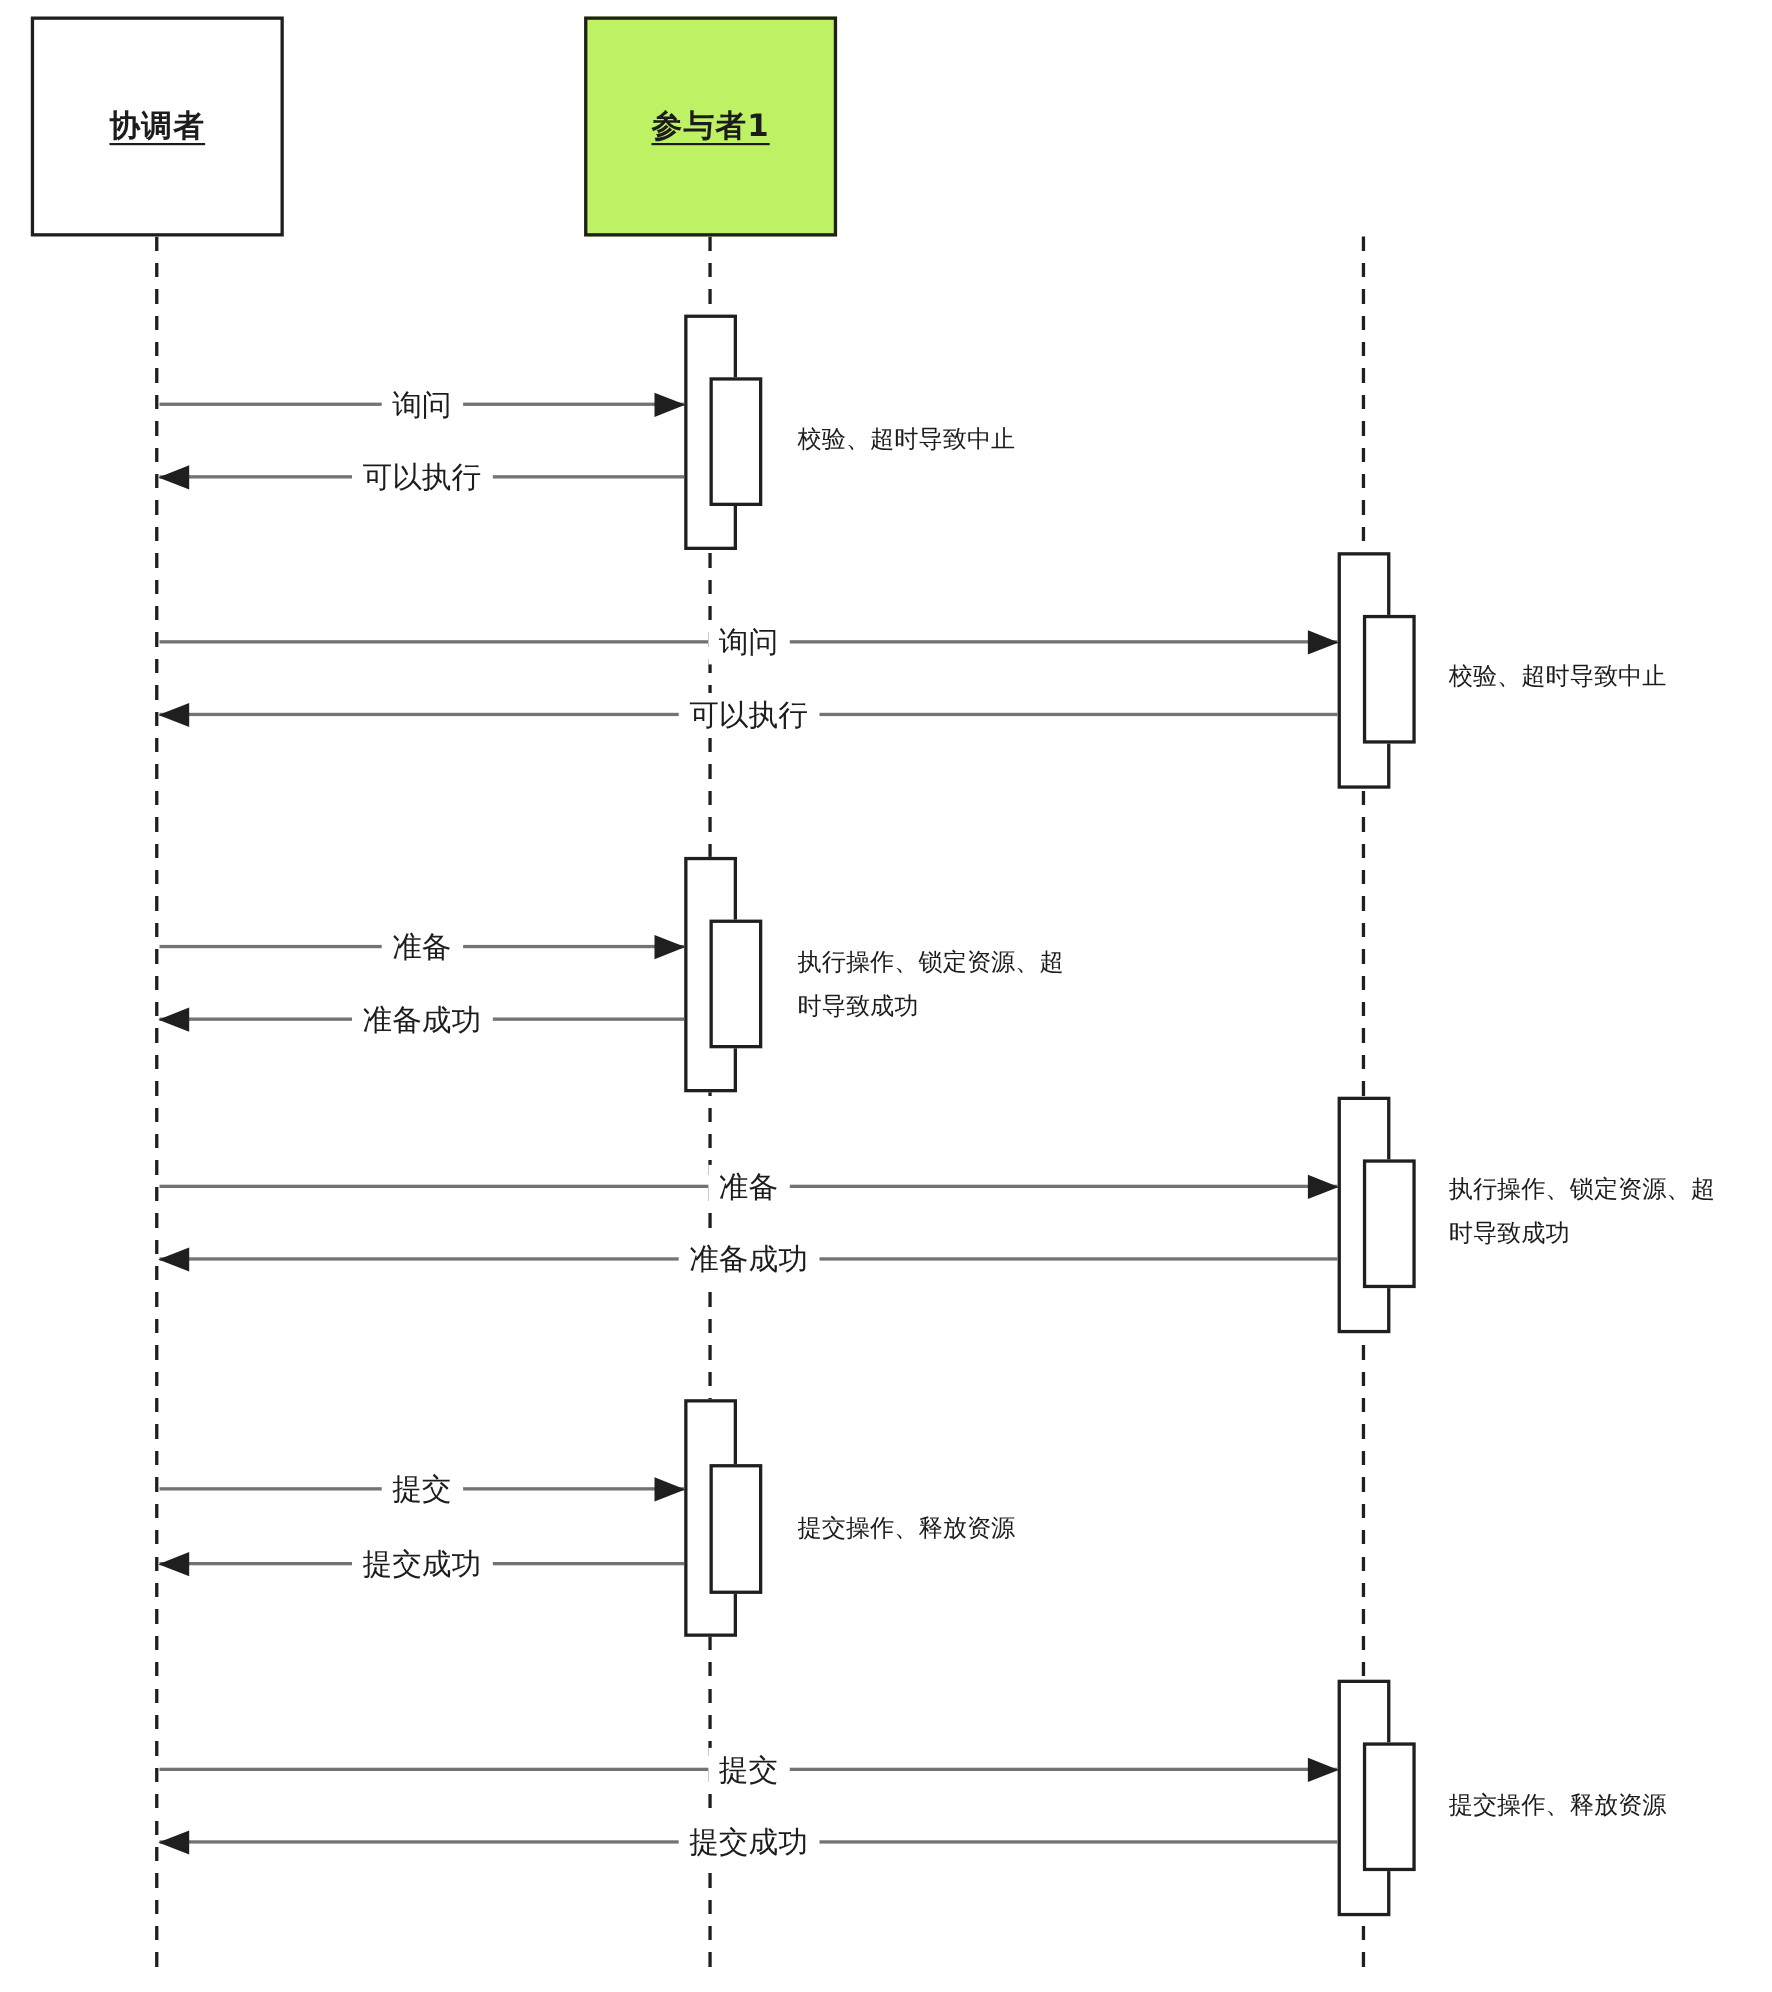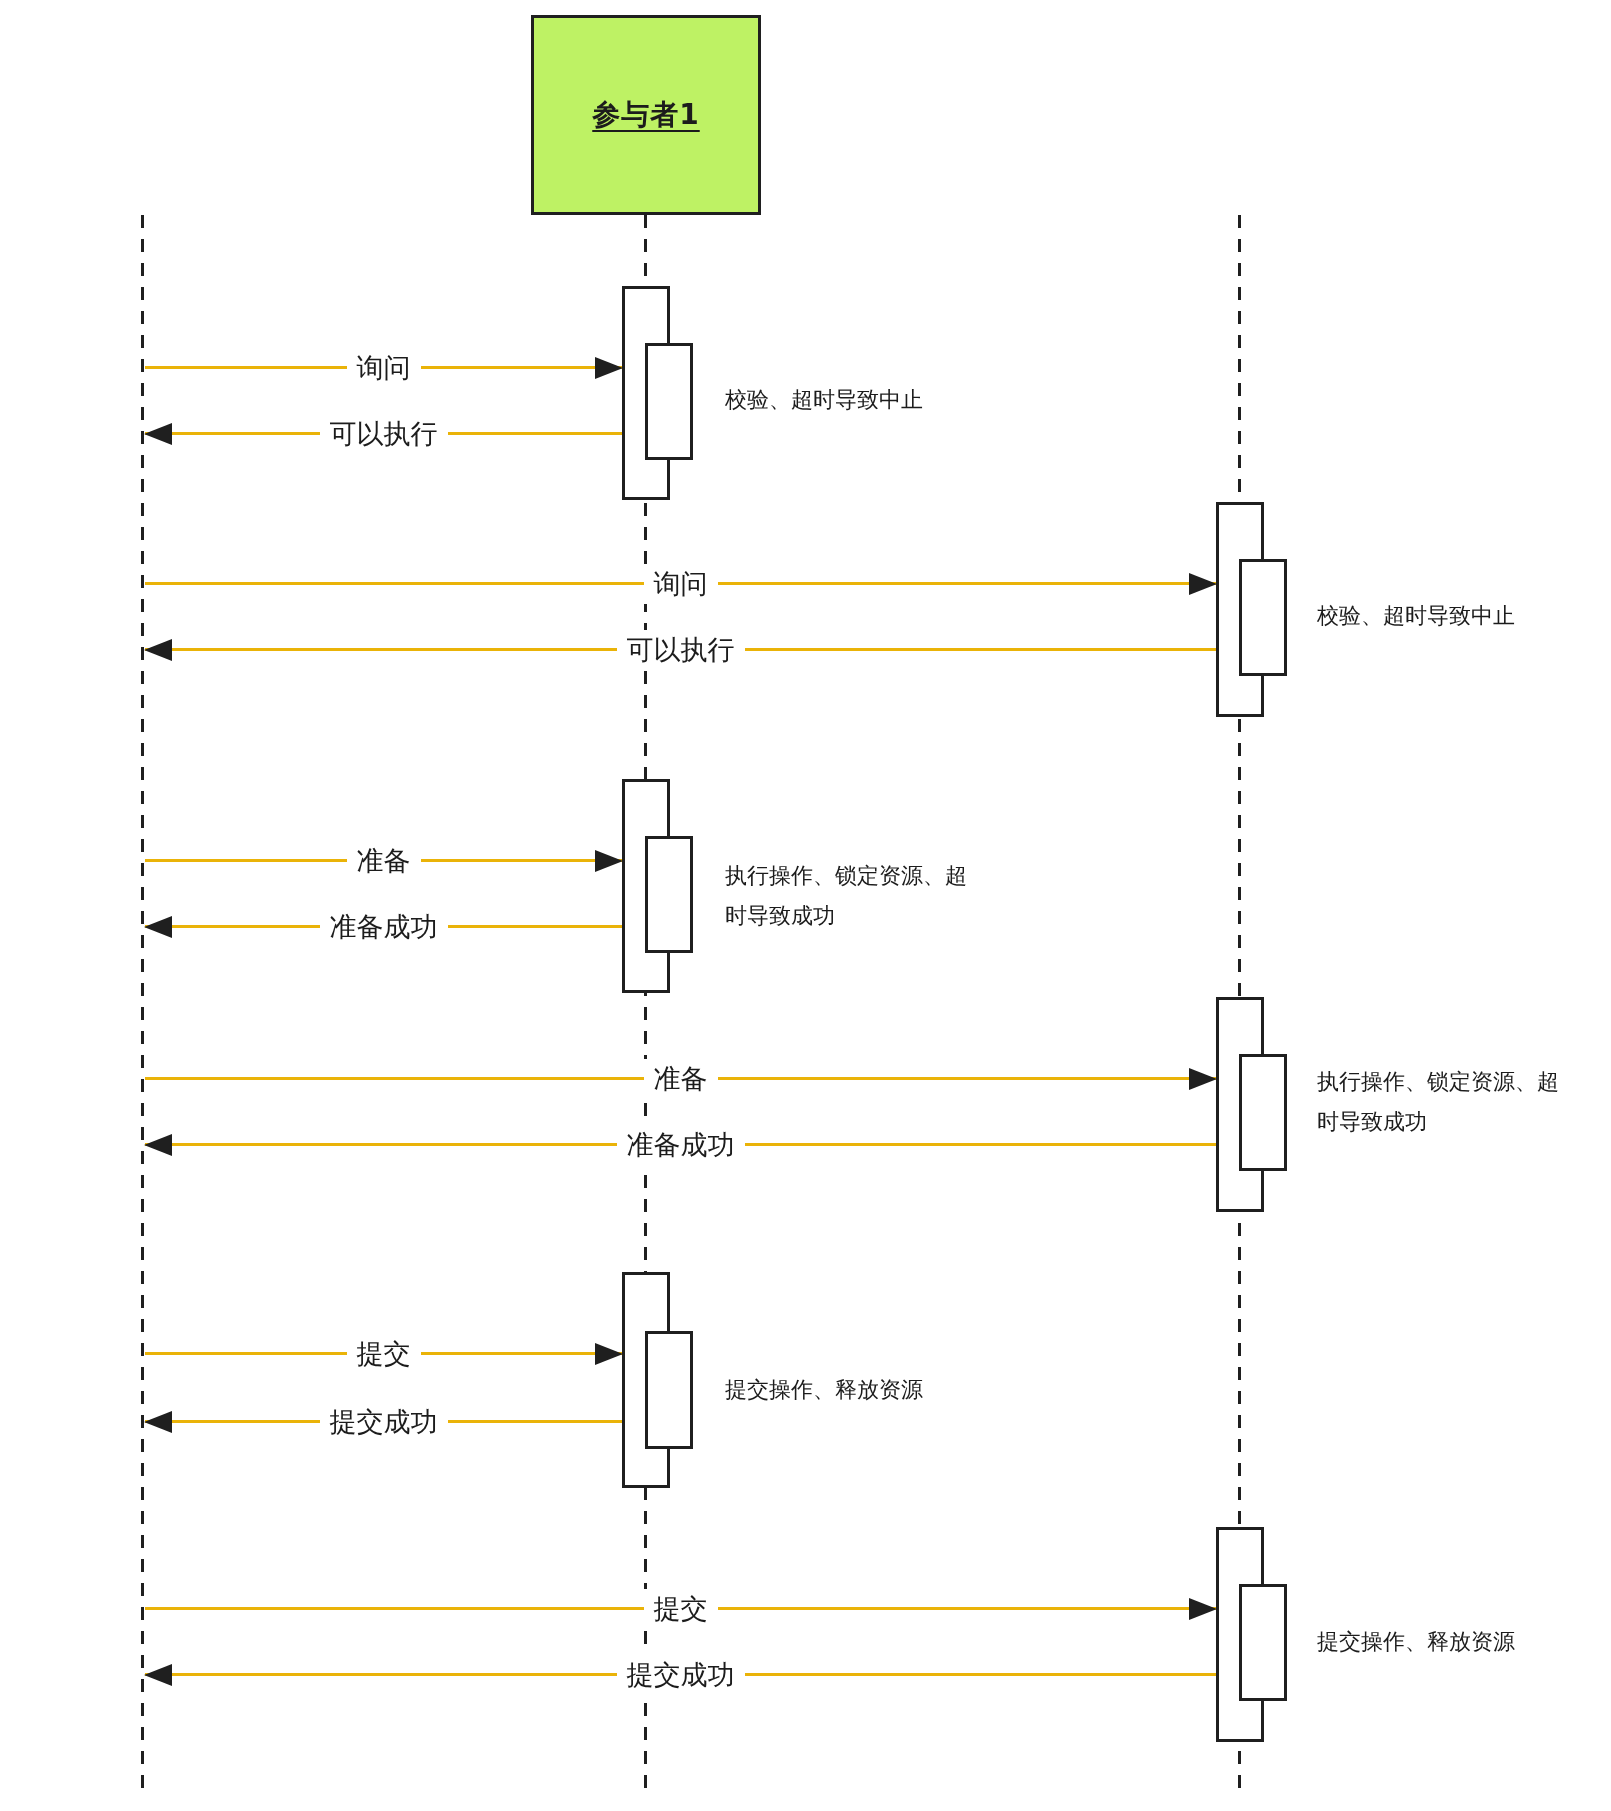--- a/index.html
+++ b/index.html
@@ -18,21 +18,21 @@
   .lifeline{
     position:absolute;width:3px;
     background-image:repeating-linear-gradient(to bottom,#1f1f1f 0 13px,transparent 13px 24px);
   }
   .bar{
     position:absolute;width:48px;box-sizing:border-box;
     background:#ffffff;border:3px solid #1f1f1f;
   }
   .bar.outer{z-index:2;}
   .bar.inner{z-index:3;}
-  .msg{position:absolute;height:0;border-top:3px solid #eab308;z-index:4;}
+  .msg{position:absolute;height:0;border-top:3px solid #737373;z-index:4;}
   .head-r{
     position:absolute;right:-1px;top:-12px;width:0;height:0;
     border-top:11px solid transparent;border-bottom:11px solid transparent;
     border-left:28px solid #1f1f1f;
   }
   .head-l{
     position:absolute;left:-1px;top:-12px;width:0;height:0;
     border-top:11px solid transparent;border-bottom:11px solid transparent;
     border-right:28px solid #1f1f1f;
   }
@@ -47,20 +47,23 @@
 </style>
 </head>
 <body>
 
 <div class="diagram">
 
   <div class="lifeline" style="left:141px;top:215px;height:1577px;"></div>
   <div class="lifeline" style="left:644px;top:215px;height:1577px;"></div>
   <div class="lifeline" style="left:1238px;top:215px;height:1577px;"></div>
 
+  <div class="actor" style="left:28px;top:15px;background:#ffffff;">
+    <span class="alabel">协调者</span>
+  </div>
   <div class="actor" style="left:531px;top:15px;background:#bef264;">
     <span class="alabel">参与者1</span>
   </div>
 
   <div class="bar outer" style="left:622px;top:286px;height:214px;"></div>
   <div class="bar inner" style="left:645px;top:343px;height:117px;"></div>
   <div class="msg" style="left:145px;top:366px;width:477px;">
     <span class="head-r"></span>
     <span class="mlabel">询问</span>
   </div>

